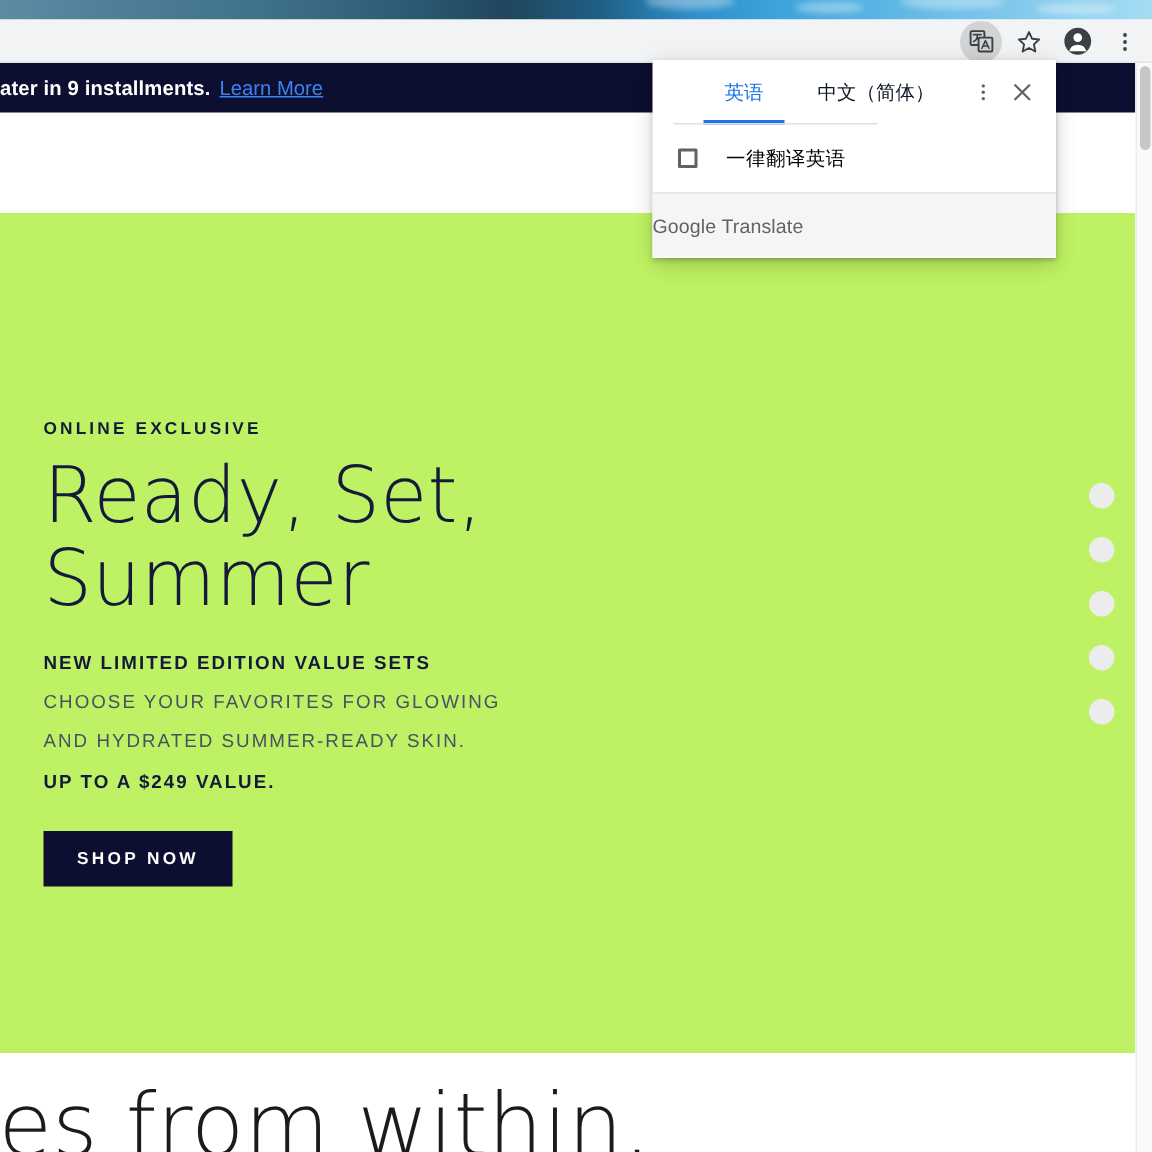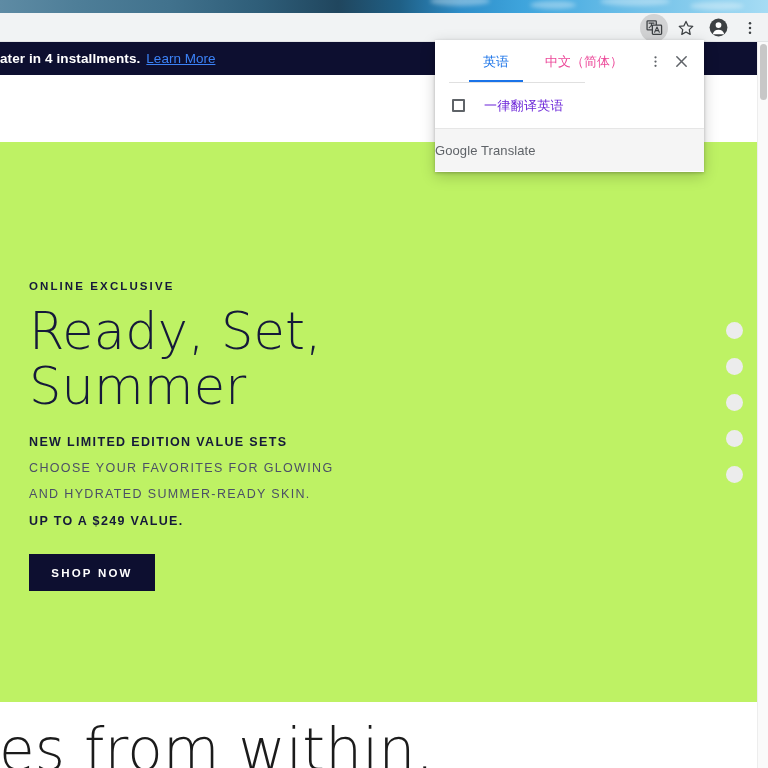--- a/index.html
+++ b/index.html
@@ -91,21 +91,21 @@
     height: 43px;
     flex: 1;
     padding-left: 14px;
   }
   .tr-tab {
     height: 43px;
     display: flex;
     align-items: center;
     justify-content: center;
     font-size: 13px;
-    color: #ec4899;
+    color: #0f172a;
     padding: 0 18px;
     position: relative;
     white-space: nowrap;
   }
   .tr-tab.selected { color: #1a73e8; }
   .tr-tab.selected::after {
     content: "";
     position: absolute;
     left: 4px; right: 4px; bottom: 0;
     height: 3px;
@@ -130,21 +130,21 @@
   }
   #always-translate-box {
     width: 13px; height: 13px;
     border: 2px solid #5f6368;
     box-sizing: border-box;
     border-radius: 1px;
     flex: none;
   }
   #always-translate-label {
     font-size: 13px;
-    color: #6d28d9;
+    color: #000000;
     margin-left: 19px;
     letter-spacing: 0.3px;
   }
   #translate-footer {
     height: 43px;
     background: #f5f5f5;
     border-top: 1px solid #e6e6e6;
     display: flex;
     align-items: center;
     box-sizing: border-box;
@@ -382,21 +382,21 @@
         <circle cx="12" cy="19" r="1.9" fill="#3c4043"></circle>
       </svg>
     </div>
 
   </div>
 </div>
 
 <div id="page">
 
   <div id="promo-banner">
-    <span id="promo-text">ater in 4 installments.</span>
+    <span id="promo-text">ater in 9 installments.</span>
     <a id="promo-link" href="#">Learn More</a>
   </div>
 
 
   <div id="hero">
     <div id="hero-content">
       <p id="hero-eyebrow">ONLINE EXCLUSIVE</p>
       <h1 id="hero-title">Ready, Set, Summer</h1>
       <p id="hero-sub1">NEW LIMITED EDITION VALUE SETS</p>
       <p class="hero-body-line">CHOOSE YOUR FAVORITES FOR GLOWING</p>

